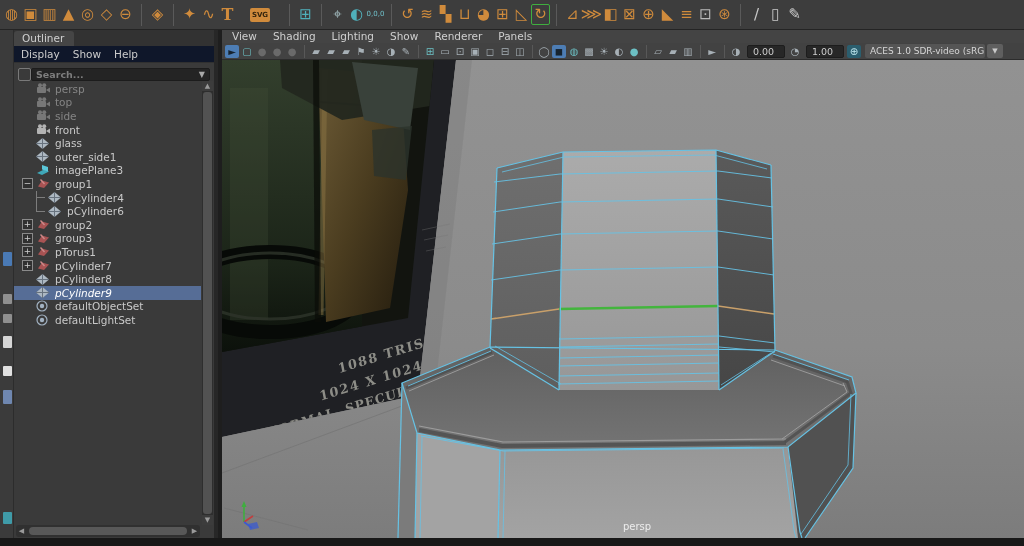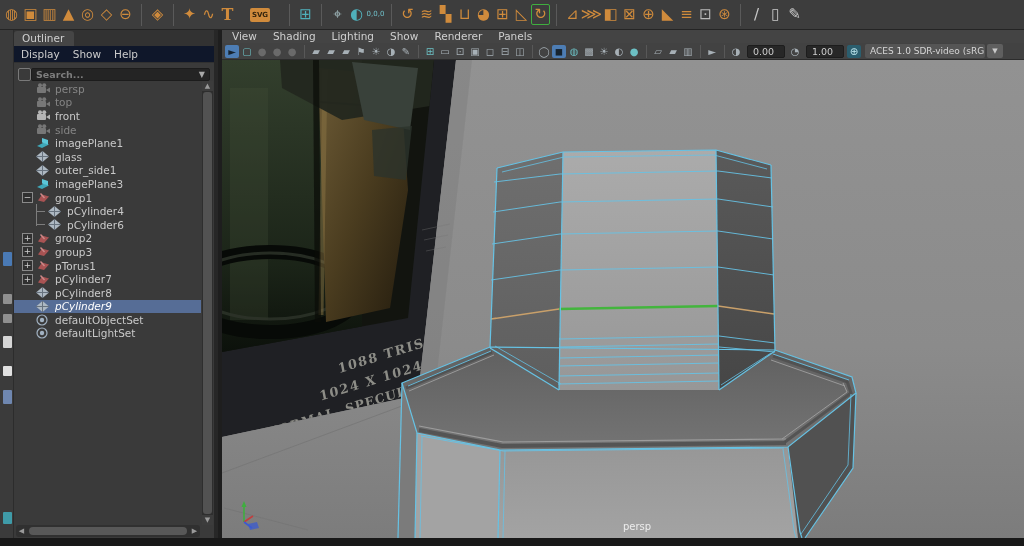--- a/index.html
+++ b/index.html
@@ -207,53 +207,43 @@
         <span class="oic">
           <svg width="14" height="11" viewBox="0 0 14 11">
             <circle cx="4" cy="2.2" r="2" fill="#b4b4b4"></circle>
             <circle cx="8.2" cy="2.2" r="2" fill="#b4b4b4"></circle>
             <rect x="1" y="4" width="9" height="6" rx="1" fill="#b4b4b4"></rect>
             <path d="M10,7 L14,4.5 L14,9.5 Z" fill="#b4b4b4"></path>
           </svg>
         </span>
         <span class="olabel">top</span>
       </div>
-      <div class="orow">
+      <div class="orow dim">
         <span class="sp"></span>
         <span class="oic">
           <svg width="14" height="11" viewBox="0 0 14 11">
             <circle cx="4" cy="2.2" r="2" fill="#b4b4b4"></circle>
             <circle cx="8.2" cy="2.2" r="2" fill="#b4b4b4"></circle>
             <rect x="1" y="4" width="9" height="6" rx="1" fill="#b4b4b4"></rect>
             <path d="M10,7 L14,4.5 L14,9.5 Z" fill="#b4b4b4"></path>
           </svg>
         </span>
-        <span class="olabel">front</span>
-      </div>
-      <div class="orow dim">
+        <span class="olabel">side</span>
+      </div>
+      <div class="orow">
         <span class="sp"></span>
         <span class="oic">
           <svg width="14" height="11" viewBox="0 0 14 11">
             <circle cx="4" cy="2.2" r="2" fill="#b4b4b4"></circle>
             <circle cx="8.2" cy="2.2" r="2" fill="#b4b4b4"></circle>
             <rect x="1" y="4" width="9" height="6" rx="1" fill="#b4b4b4"></rect>
             <path d="M10,7 L14,4.5 L14,9.5 Z" fill="#b4b4b4"></path>
           </svg>
         </span>
-        <span class="olabel">side</span>
-      </div>
-      <div class="orow">
-        <span class="sp"></span>
-        <span class="oic">
-          <svg width="14" height="12" viewBox="0 0 14 12">
-            <path d="M1,9 L6,11 L13,7.5 L8,5.5 Z" fill="#3fa7b8"></path>
-            <path d="M6,1 L12,3 L12,7.5 L6,5.5 Z" fill="#5bc6d8"></path>
-          </svg>
-        </span>
-        <span class="olabel">imagePlane1</span>
+        <span class="olabel">front</span>
       </div>
       <div class="orow">
         <span class="sp"></span>
         <span class="oic">
           <svg width="13" height="11" viewBox="0 0 13 11">
             <path d="M6.5,0 L13,5.5 L6.5,11 L0,5.5 Z" fill="#adb8c2"></path>
             <path d="M6.5,0 L6.5,11 M0,5.5 L13,5.5" stroke="#67727e" stroke-width="1" fill="none"></path>
           </svg>
         </span>
         <span class="olabel">glass</span>

